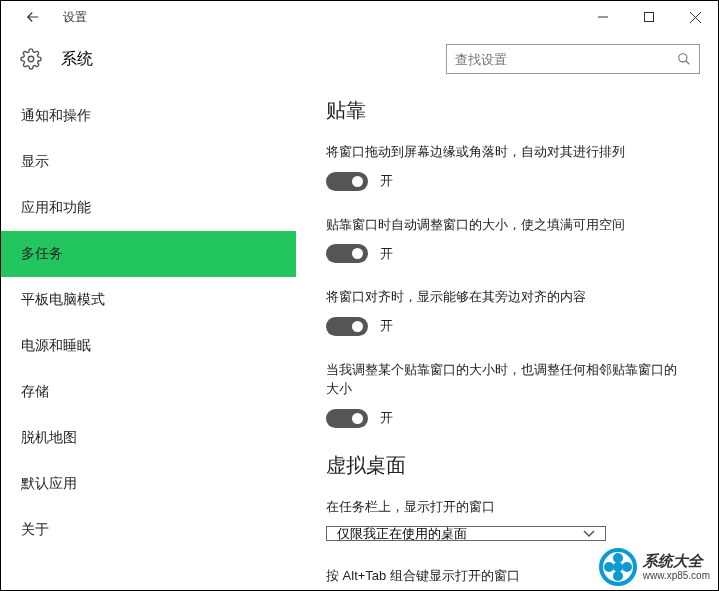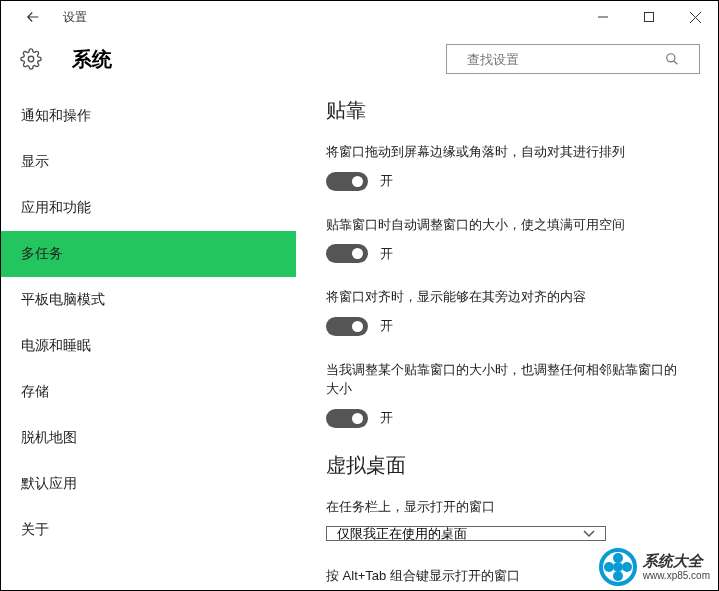--- a/index.html
+++ b/index.html
@@ -7,23 +7,23 @@
     
     .titlebar { height: 32px; display: flex; align-items: center; background: #fff; }
     .titlebar-left { display: flex; align-items: center; flex: 1; padding-left: 20px; }
     .back-btn { width: 24px; height: 24px; display: flex; align-items: center; justify-content: center; margin-right: 18px; }
     .app-title { font-size: 12px; color: #333; }
     .titlebar-controls { display: flex; }
     .titlebar-ctrl { width: 46px; height: 32px; display: flex; align-items: center; justify-content: center; color: #333; }
     
     .header { height: 52px; display: flex; align-items: center; padding: 0 18px 0 18px; }
     .gear { width: 24px; height: 24px; display: flex; align-items: center; justify-content: center; color: #555; }
-    .section-title { font-size: 20px; font-weight: 700; margin-left: 29px; }
+    .section-title { font-size: 16px; font-weight: 400; margin-left: 18px; }
     .spacer { flex: 1; }
-    .search-box { width: 254px; height: 30px; border: 1px solid #999; display: flex; align-items: center; padding: 0 20px; }
+    .search-box { width: 254px; height: 30px; border: 1px solid #999; display: flex; align-items: center; padding: 0 8px; }
     .search-input { flex: 1; border: none; outline: none; font-size: 13px; color: #555; background: transparent; }
     .search-icon { color: #777; }
     
     .body { display: flex; height: calc(591px - 84px); }
     .sidebar { width: 295px; padding-top: 8px; }
     .sidebar-item { height: 46px; display: flex; align-items: center; padding-left: 20px; font-size: 14px; color: #222; }
     .sidebar-item.selected { background: #22c55e; }
     
     .content { flex: 1; padding: 12px 38px 0 30px; overflow-y: auto; }
     .group-title { font-size: 20px; font-weight: 400; margin-bottom: 18px; color: #222; }

